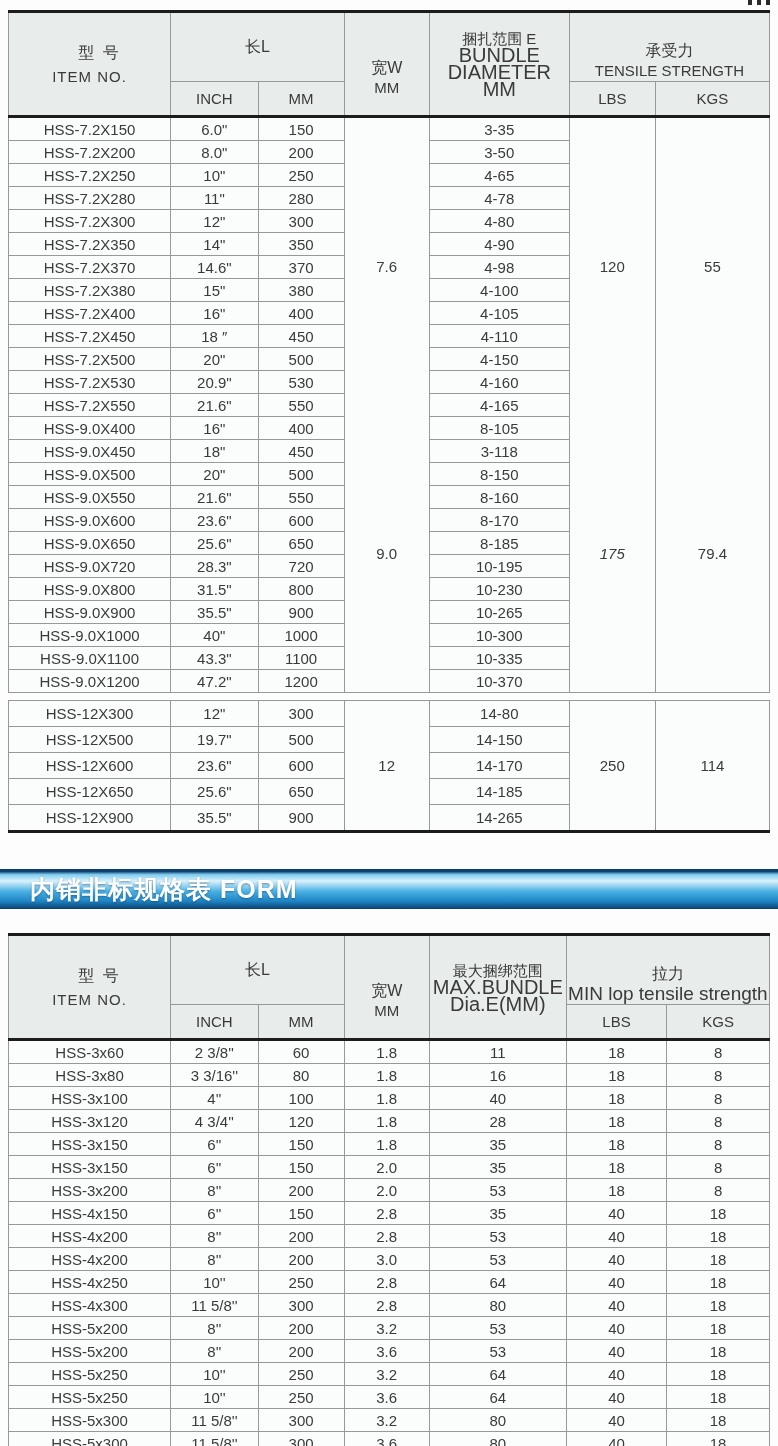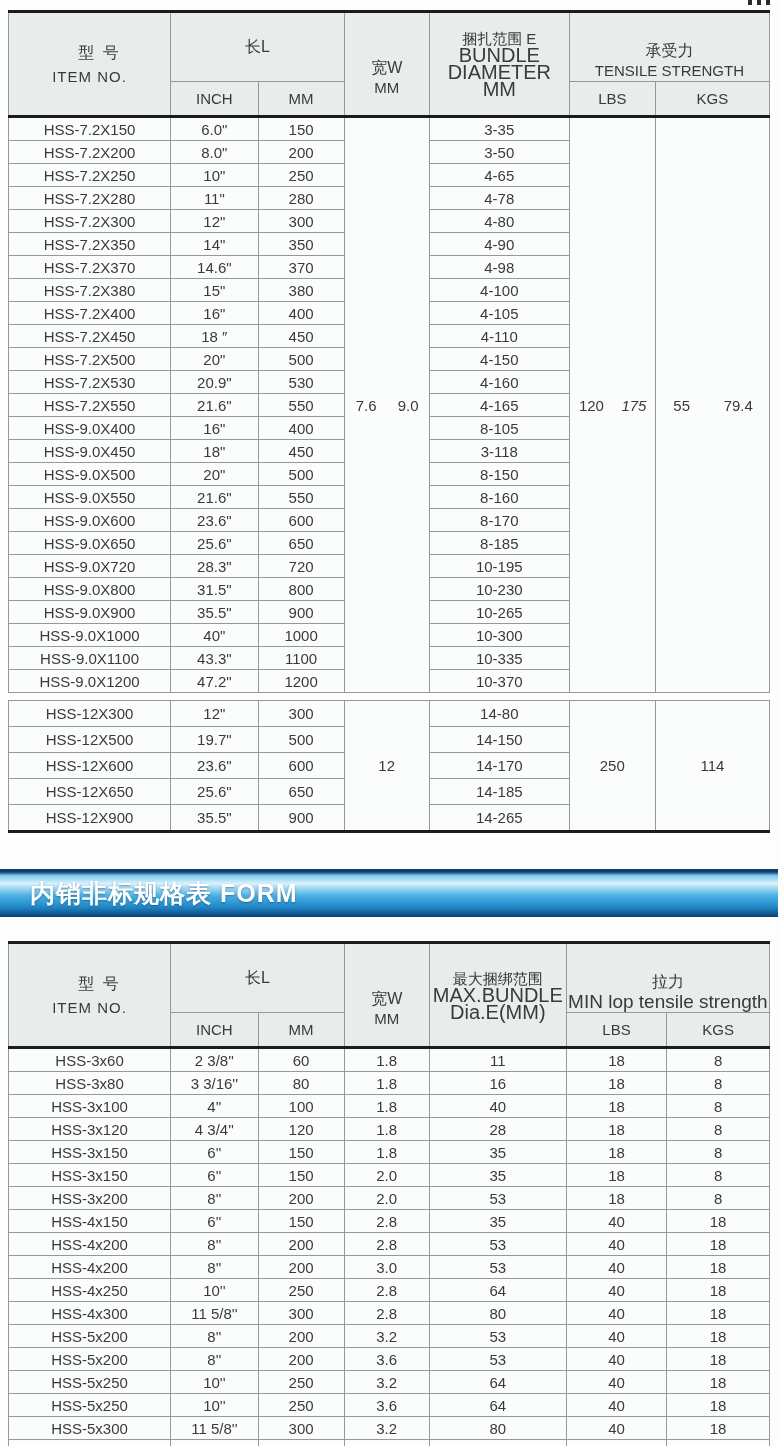--- a/index.html
+++ b/index.html
@@ -34,24 +34,24 @@
   th.item-h .zh{font-size:16px;letter-spacing:2px;margin-left:20px;}
   th.item-h .en{font-size:15px;margin-top:4px;letter-spacing:1px;text-align:center;}
   .two-line div{line-height:20px;font-size:15px;}
   .two-line .zh{font-size:16px;margin-top:28px;}
   th.bundle-h div{line-height:17px;font-size:20px;}
   th.bundle-h .zh{font-size:15px;}
   th.pull-h .en{font-size:19px;}
   td.item{text-align:left;padding-left:22px;}
   td.left{text-align:left;padding-left:10px;margin-top:40px;}
   td.merged{position:relative;padding:0;}
-  td.merged .stack{position:absolute;left:0;top:0;right:0;bottom:0;display:flex;flex-direction:row;}
+  td.merged .stack{position:absolute;left:0;top:0;right:0;bottom:0;display:flex;flex-direction:column;}
   td.merged .seg{display:flex;align-items:center;justify-content:center;}
   .banner{
-    margin-top:36px;height:48px;display:flex;align-items:center;
+    margin-top:36px;height:40px;display:flex;align-items:center;
     background:linear-gradient(180deg,#0d3e6e 0%,#0d3e6e 6%,#7fccef 14%,#d9f2fc 30%,#49b0e3 56%,#1f86c6 80%,#12588f 93%,#0d3e6e 100%);
   }
   .banner span{
     color:#ffffff;font-size:25px;font-weight:bold;padding-left:30px;letter-spacing:1px;
     text-shadow:0 1px 2px rgba(10,40,80,0.45);
   }
 </style>
 </head>
 <body>
 

